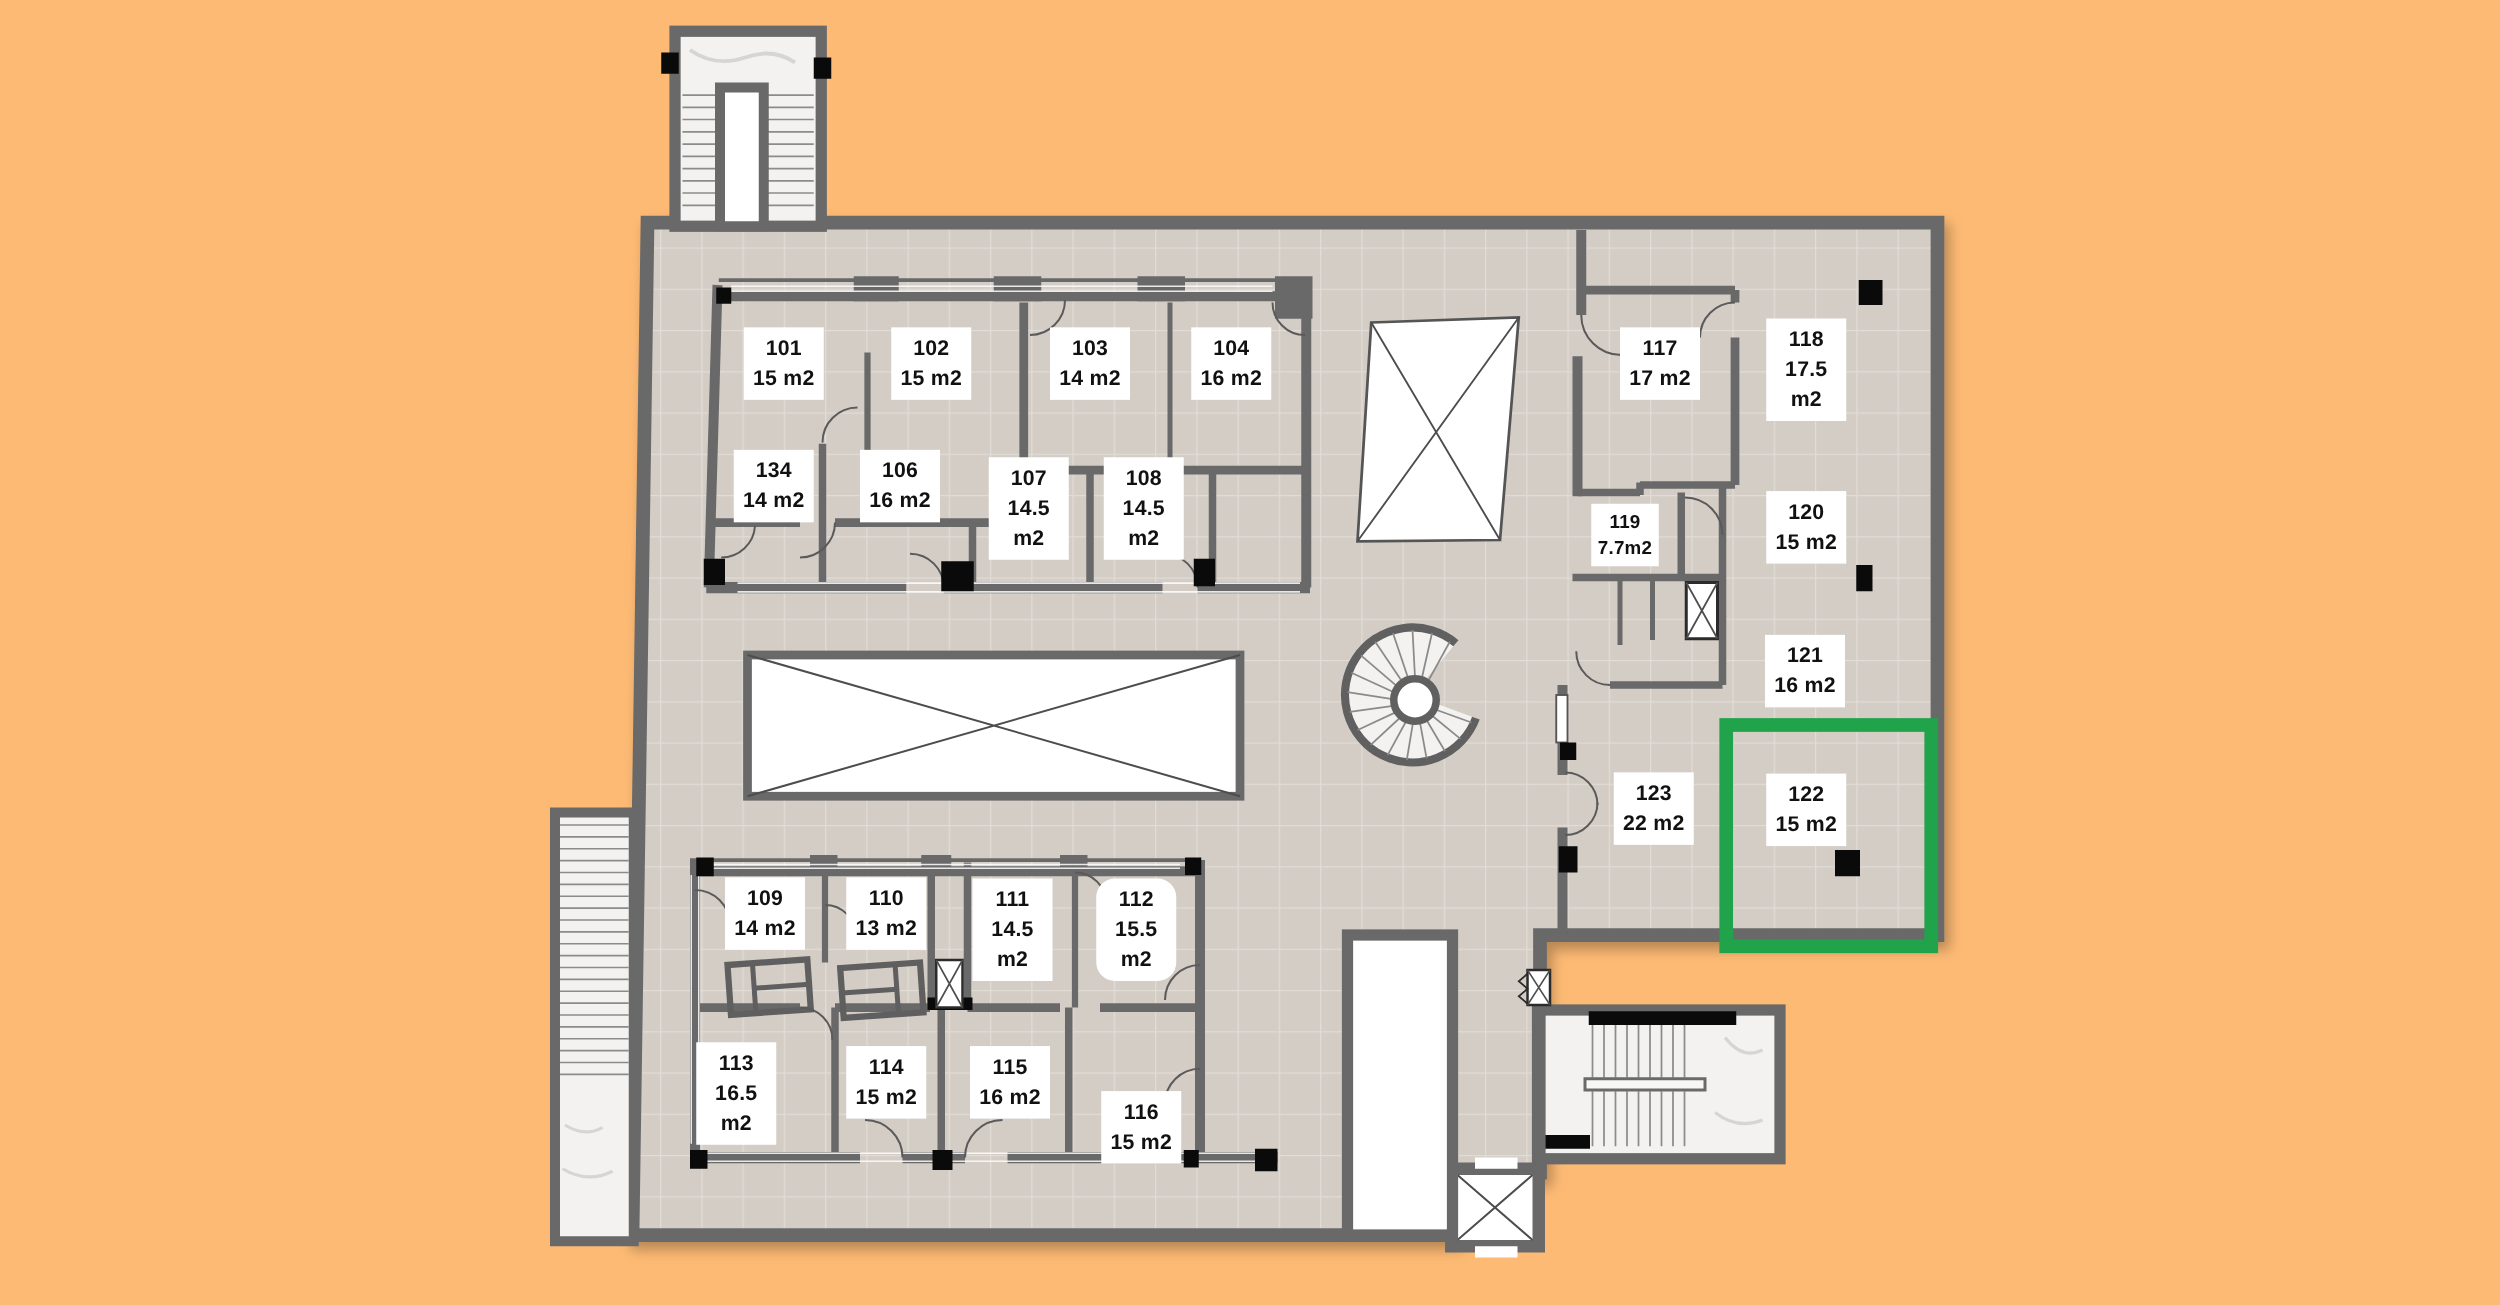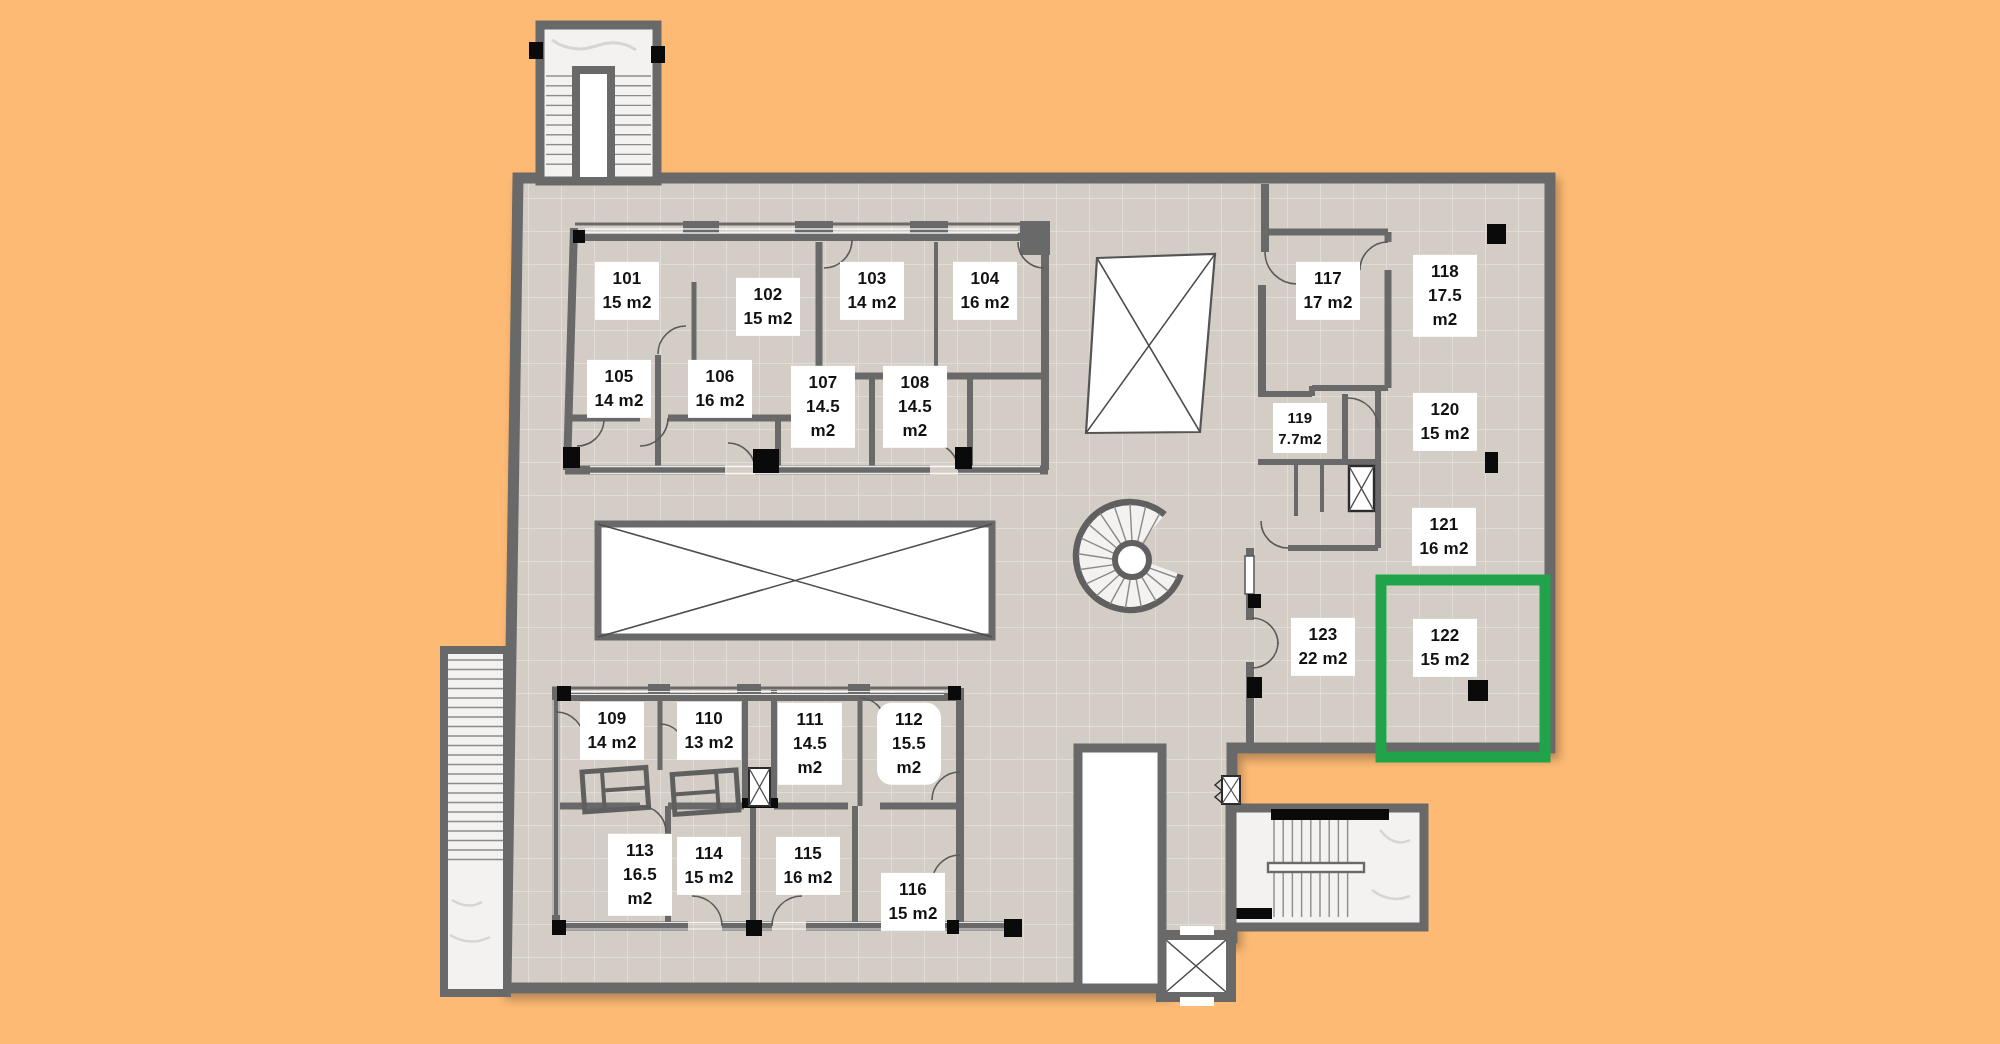--- a/index.html
+++ b/index.html
@@ -319,34 +319,34 @@
   </g>
 
   <rect x="1381" y="580" width="164" height="177" fill="none" stroke-width="11" stroke="#21a34b"></rect>
 </svg>
 
 <div class="labels">
       <div class="room-label" style="left: 627px; top: 291px;">
         <div>101</div>
         <div>15 m2</div>
       </div>
-      <div class="room-label" style="left: 745px; top: 307px; margin-left: 23px;">
+      <div class="room-label" style="left: 745px; top: 291px;">
         <div>102</div>
         <div>15 m2</div>
       </div>
       <div class="room-label" style="left: 872px; top: 291px;">
         <div>103</div>
         <div>14 m2</div>
       </div>
       <div class="room-label" style="left: 985px; top: 291px;">
         <div>104</div>
         <div>16 m2</div>
       </div>
       <div class="room-label" style="left: 619px; top: 389px;">
-        <div>105</div>
+        <div>134</div>
         <div>14 m2</div>
       </div>
       <div class="room-label" style="left: 720px; top: 389px;">
         <div>106</div>
         <div>16 m2</div>
       </div>
       <div class="room-label" style="left: 823px; top: 407px;">
         <div>107</div>
         <div>14.5 m2</div>
       </div>
@@ -363,21 +363,21 @@
         <div>13 m2</div>
       </div>
       <div class="room-label" style="left: 810px; top: 744px;">
         <div>111</div>
         <div>14.5 m2</div>
       </div>
       <div class="room-label" style="left: 909px; top: 744px; border-radius: 15px;">
         <div>112</div>
         <div>15.5 m2</div>
       </div>
-      <div class="room-label" style="left: 640px; top: 875px;">
+      <div class="room-label" style="left: 589px; top: 875px;">
         <div>113</div>
         <div>16.5 m2</div>
       </div>
       <div class="room-label" style="left: 709px; top: 866px;">
         <div>114</div>
         <div>15 m2</div>
       </div>
       <div class="room-label" style="left: 808px; top: 866px;">
         <div>115</div>
         <div>16 m2</div>

